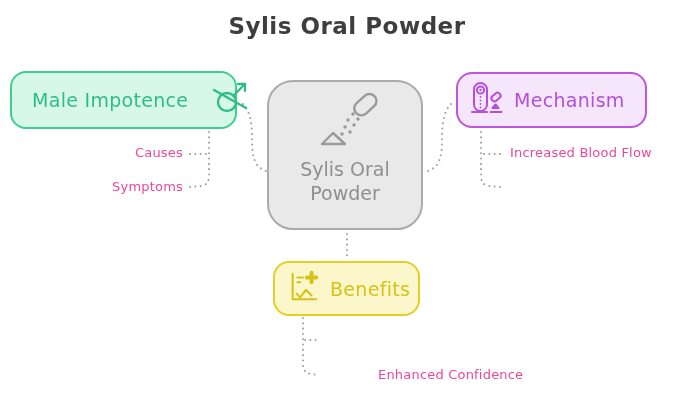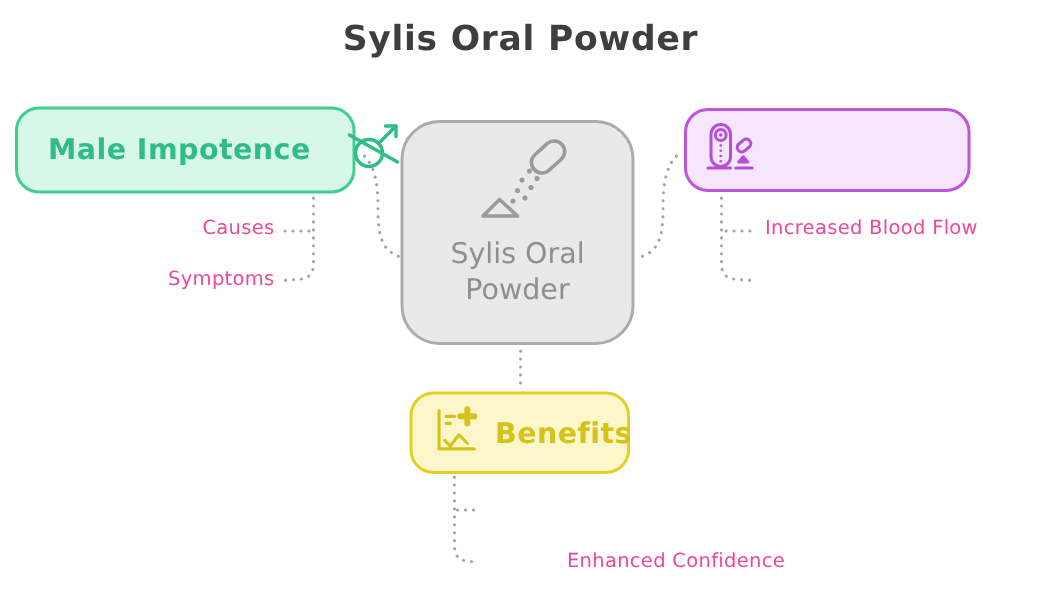--- a/index.html
+++ b/index.html
@@ -8,21 +8,21 @@
     font-family:"DejaVu Sans",sans-serif;
   }
   .title{
     position:absolute;left:0;top:13px;width:100%;text-align:center;
     font-size:23px;font-weight:bold;color:#3e3e3e;letter-spacing:.5px;
   }
   .node{
     position:absolute;display:flex;align-items:center;box-sizing:border-box;
     border-radius:16px;border-width:2px;border-style:solid;
   }
-  .node .label{font-size:19px;font-weight:bold;letter-spacing:.3px;white-space:nowrap;}
+  .node .label{font-size:19px;font-weight:normal;letter-spacing:.3px;white-space:nowrap;}
   .node-impotence{
     left:10px;top:71px;width:227px;height:58px;
     background:#d7f8e9;border-color:#3ecf90;padding:0 12px 0 20px;gap:12px;
   }
   .node-impotence .label{color:#2fbd86;}
   .node-mechanism{
     left:456px;top:72px;width:191px;height:56px;
     background:#f5e6fb;border-color:#bf54de;padding:0 12px 0 12px;gap:10px;
   }
   .node-mechanism .label{color:#b44fd8;}
@@ -117,20 +117,21 @@
             <circle cx="10.5" cy="20.5" r="0.9"></circle>
           <circle cx="10.5" cy="24" r="0.9"></circle>
             <circle cx="10.5" cy="27.5" r="0.9"></circle>
         </g>
         <rect x="21" y="14" width="10" height="6" rx="3" transform="rotate(-40 26 17)"></rect>
         <path d="M 22.5 28 L 25.5 24.5 L 28.5 28 Z" fill="#b44fd8"></path>
         <path d="M 2 32 L 17 32"></path>
         <path d="M 20.5 32 L 31.5 32"></path>
       </svg>
     </span>
+    <span class="label">Mechanism</span>
   </div>
 
   <div class="node node-benefits">
     <span>
       <svg width="34" height="36" viewBox="0 0 36 36" fill="none" stroke="#d6c218" stroke-width="2.2" stroke-linecap="round" stroke-linejoin="round">
         <path d="M 6 4 L 6 31 L 31 31"></path>
         <path d="M 11 8 L 17 8"></path>
         <path d="M 11 13 L 14 13"></path>
         <path d="M 26 3 L 26 13 M 21 8 L 31 8" stroke-width="4.2"></path>
         <path d="M 10 25 L 14 29 L 20 21 L 26 27"></path>

